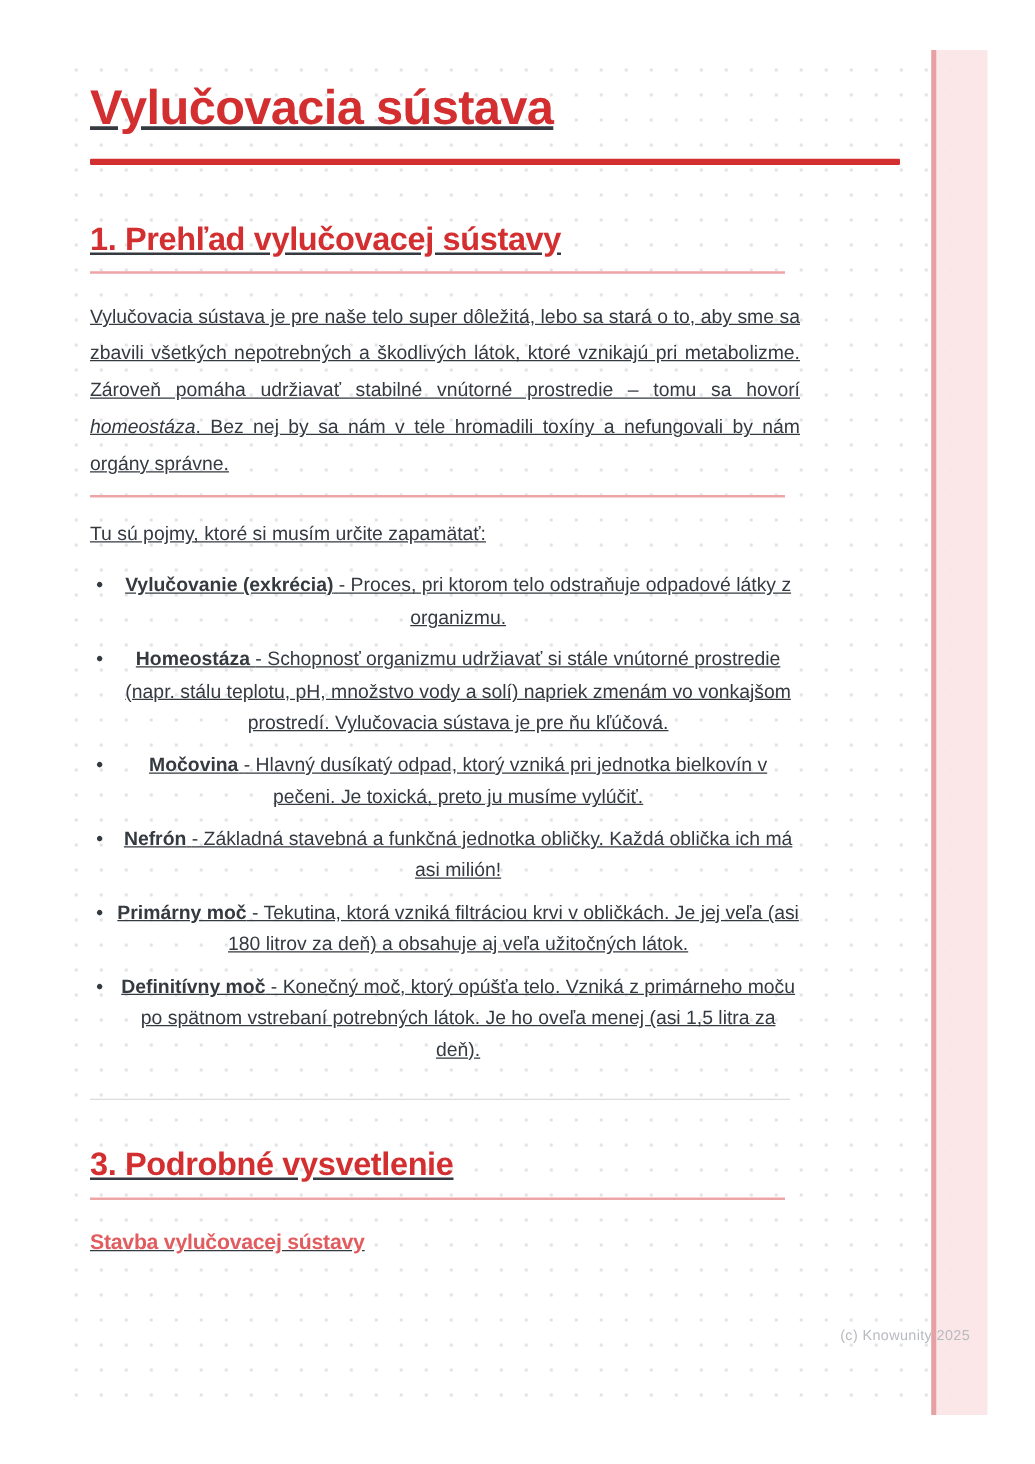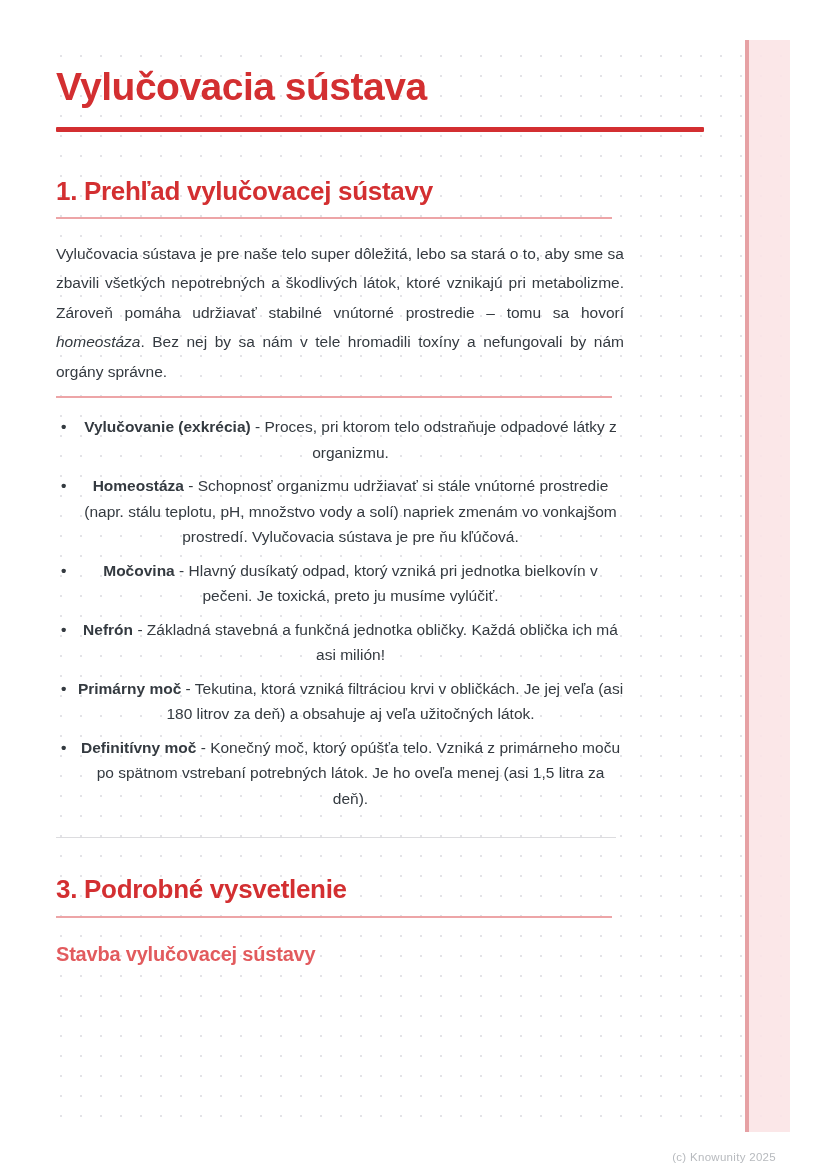--- a/index.html
+++ b/index.html
@@ -34,24 +34,25 @@
     position:absolute;
     left:745px;top:40px;
     width:41px;height:1092px;
     background:var(--stripe-fill);
     border-left:4px solid var(--stripe-border);
     opacity:0.92;
     z-index:2;
   }
   .content{
     position:absolute;
-    left:56px;top:64px;
+    left:72px;top:64px;
     width:568px;
     z-index:1;
     color:var(--body-text);
+    text-decoration:underline;
   }
   h1.doc-title{
     margin:0;
     font-size:39px;
     line-height:1.2;
     font-weight:800;
     letter-spacing:-0.5px;
     color:var(--accent-red);
   }
   .title-rule{
@@ -118,29 +119,29 @@
   ul.term-list li strong{font-weight:700;}
   .divider{
     width:560px;
     height:1px;
     background:var(--divider);
     margin-top:26px;
   }
   h3.sub-heading{
     margin:0;
     margin-top:24px;
-    font-size:20px;
+    font-size:17px;
     line-height:1.2;
     font-weight:800;
     letter-spacing:-0.2px;
     color:var(--subheading-red);
   }
   .watermark{
     position:absolute;
-    top:1151px;
+    top:1063px;
     right:52px;
     font-size:11.5px;
     letter-spacing:0.3px;
     color:var(--watermark);
     z-index:3;
   }
   em{font-style:italic;}
 </style>
 </head>
 <body>
@@ -155,20 +156,21 @@
     <div class="title-rule"></div>
 
     <section>
       <h2 class="sec-heading">1. Prehľad vylučovacej sústavy</h2>
       <div class="h2-rule"></div>
       <p class="body-para"><span>Vylučovacia sústava je pre naše telo super dôležitá, lebo sa stará o to, aby sme sa zbavili všetkých nepotrebných a škodlivých látok, ktoré vznikajú pri metabolizme. Zároveň pomáha udržiavať stabilné vnútorné prostredie – tomu sa hovorí </span><em>homeostáza</em><span>. Bez nej by sa nám v tele hromadili toxíny a nefungovali by nám orgány správne.</span></p>
     </section>
 
     <section>
       <div class="h2-rule"></div>
+      <p class="intro-line">Tu sú pojmy, ktoré si musím určite zapamätať:</p>
 
       <ul class="term-list">
         <li><strong>Vylučovanie (exkrécia)</strong> <span>- Proces, pri ktorom telo odstraňuje odpadové látky z organizmu.</span></li>
         <li><strong>Homeostáza</strong> <span>- Schopnosť organizmu udržiavať si stále vnútorné prostredie (napr. stálu teplotu, pH, množstvo vody a solí) napriek zmenám vo vonkajšom prostredí. Vylučovacia sústava je pre ňu kľúčová.</span></li>
         <li><strong>Močovina</strong> <span>- Hlavný dusíkatý odpad, ktorý vzniká pri jednotka bielkovín v pečeni. Je toxická, preto ju musíme vylúčiť.</span></li>
         <li><strong>Nefrón</strong> <span>- Základná stavebná a funkčná jednotka obličky. Každá oblička ich má asi milión!</span></li>
         <li><strong>Primárny moč</strong> <span>- Tekutina, ktorá vzniká filtráciou krvi v obličkách. Je jej veľa (asi 180 litrov za deň) a obsahuje aj veľa užitočných látok.</span></li>
         <li><strong>Definitívny moč</strong> <span>- Konečný moč, ktorý opúšťa telo. Vzniká z primárneho moču po spätnom vstrebaní potrebných látok. Je ho oveľa menej (asi 1,5 litra za deň).</span></li>
       </ul>
     </section>

